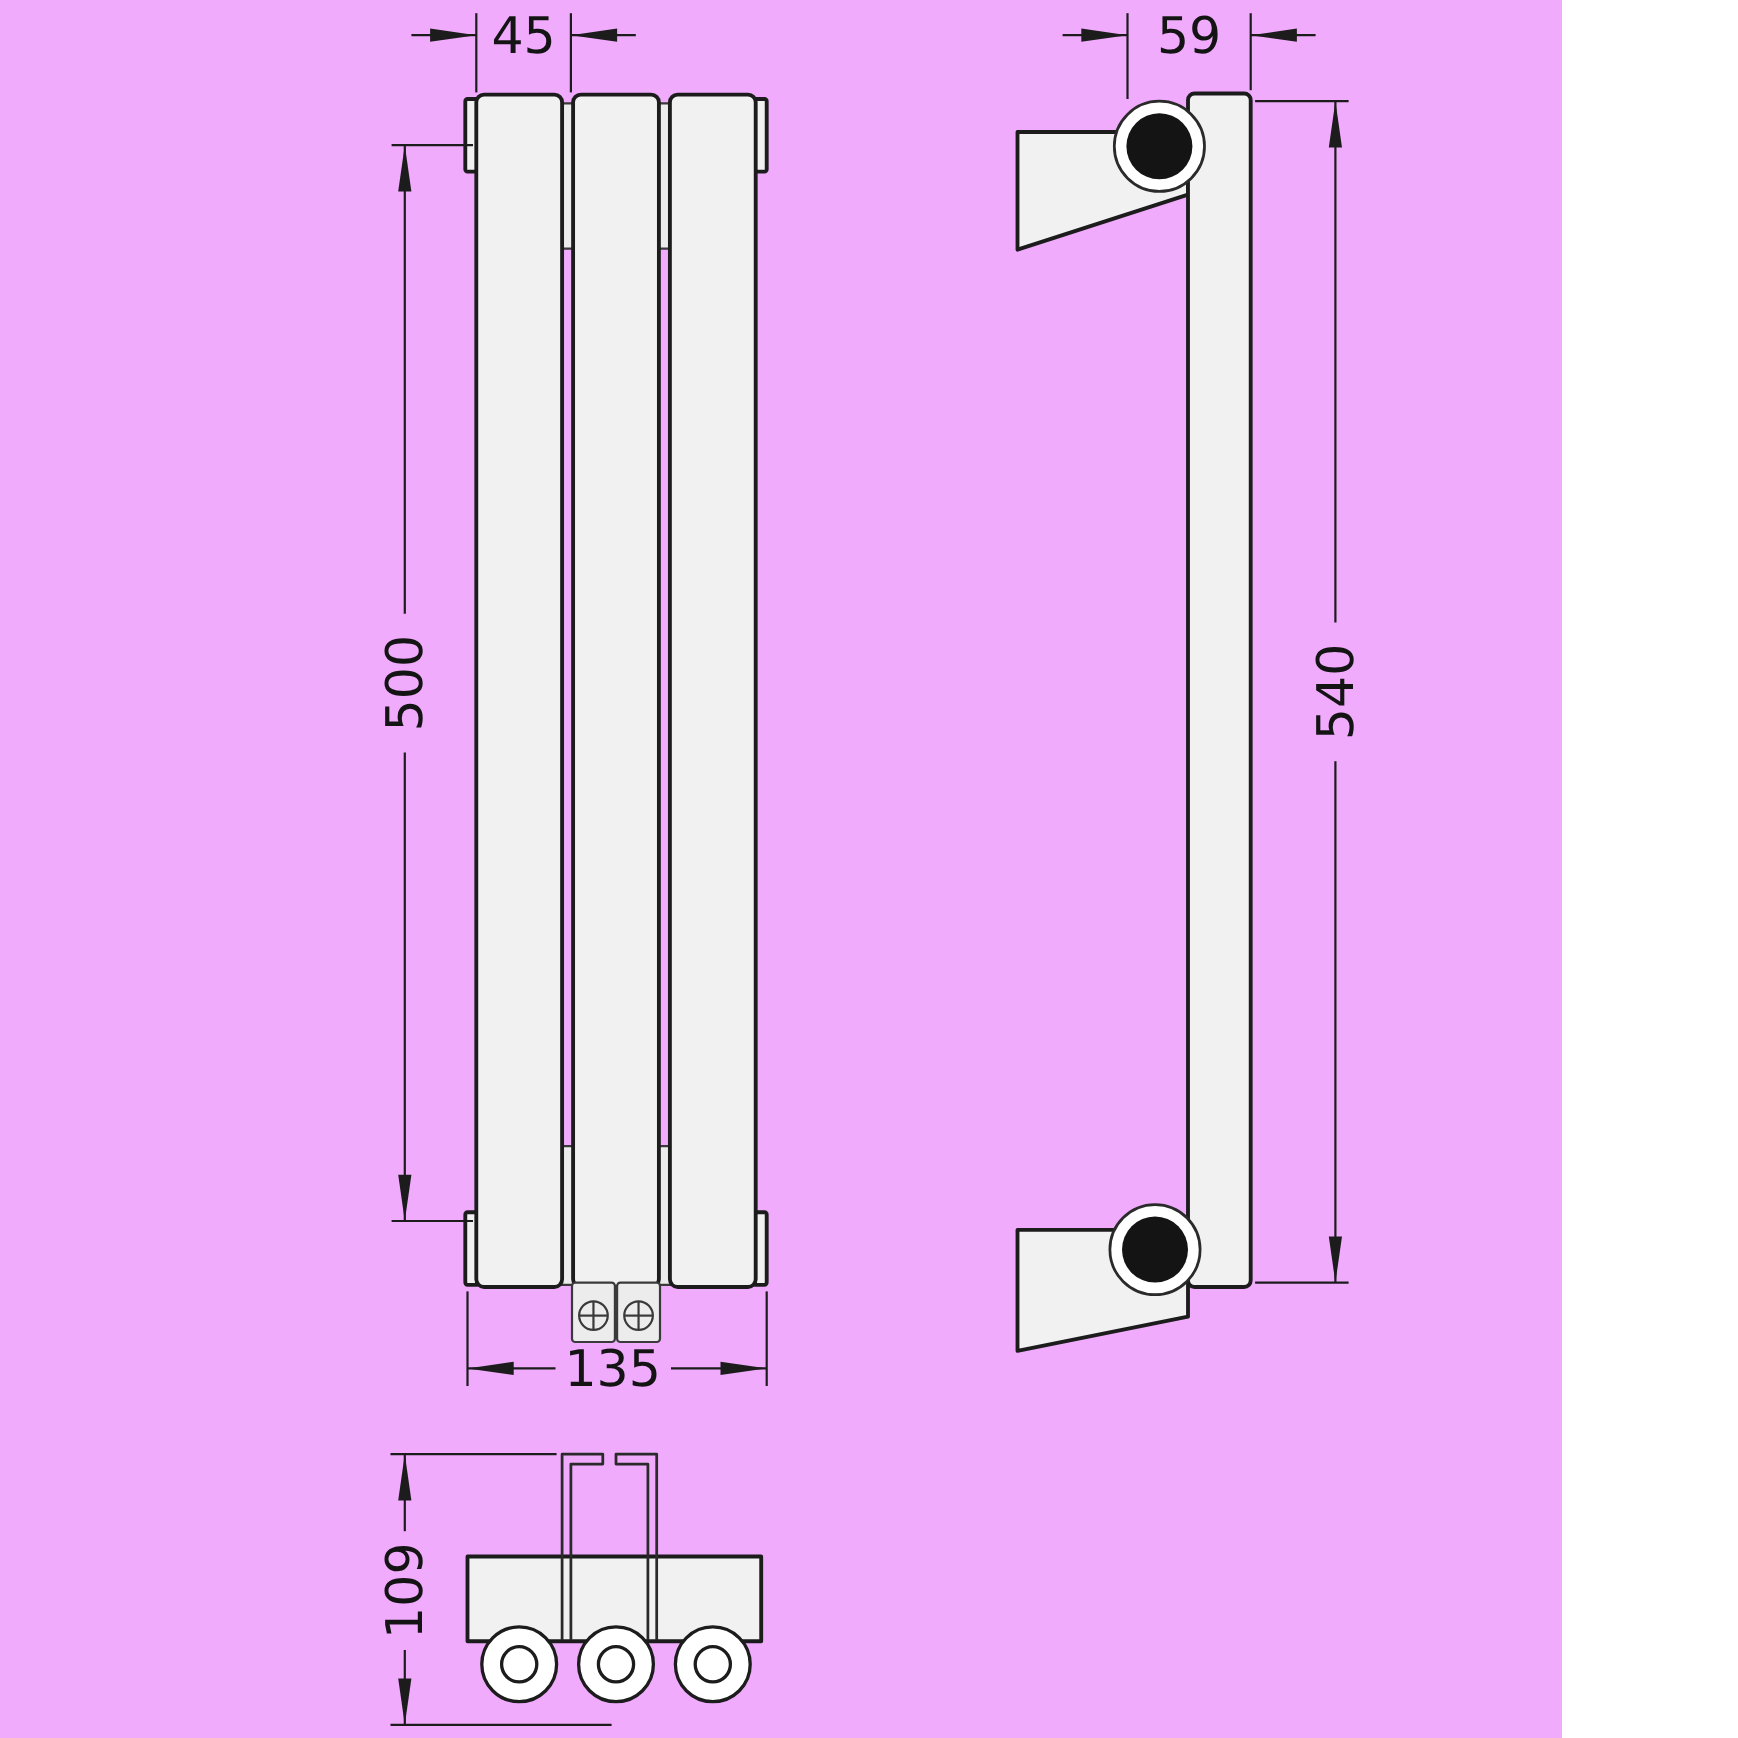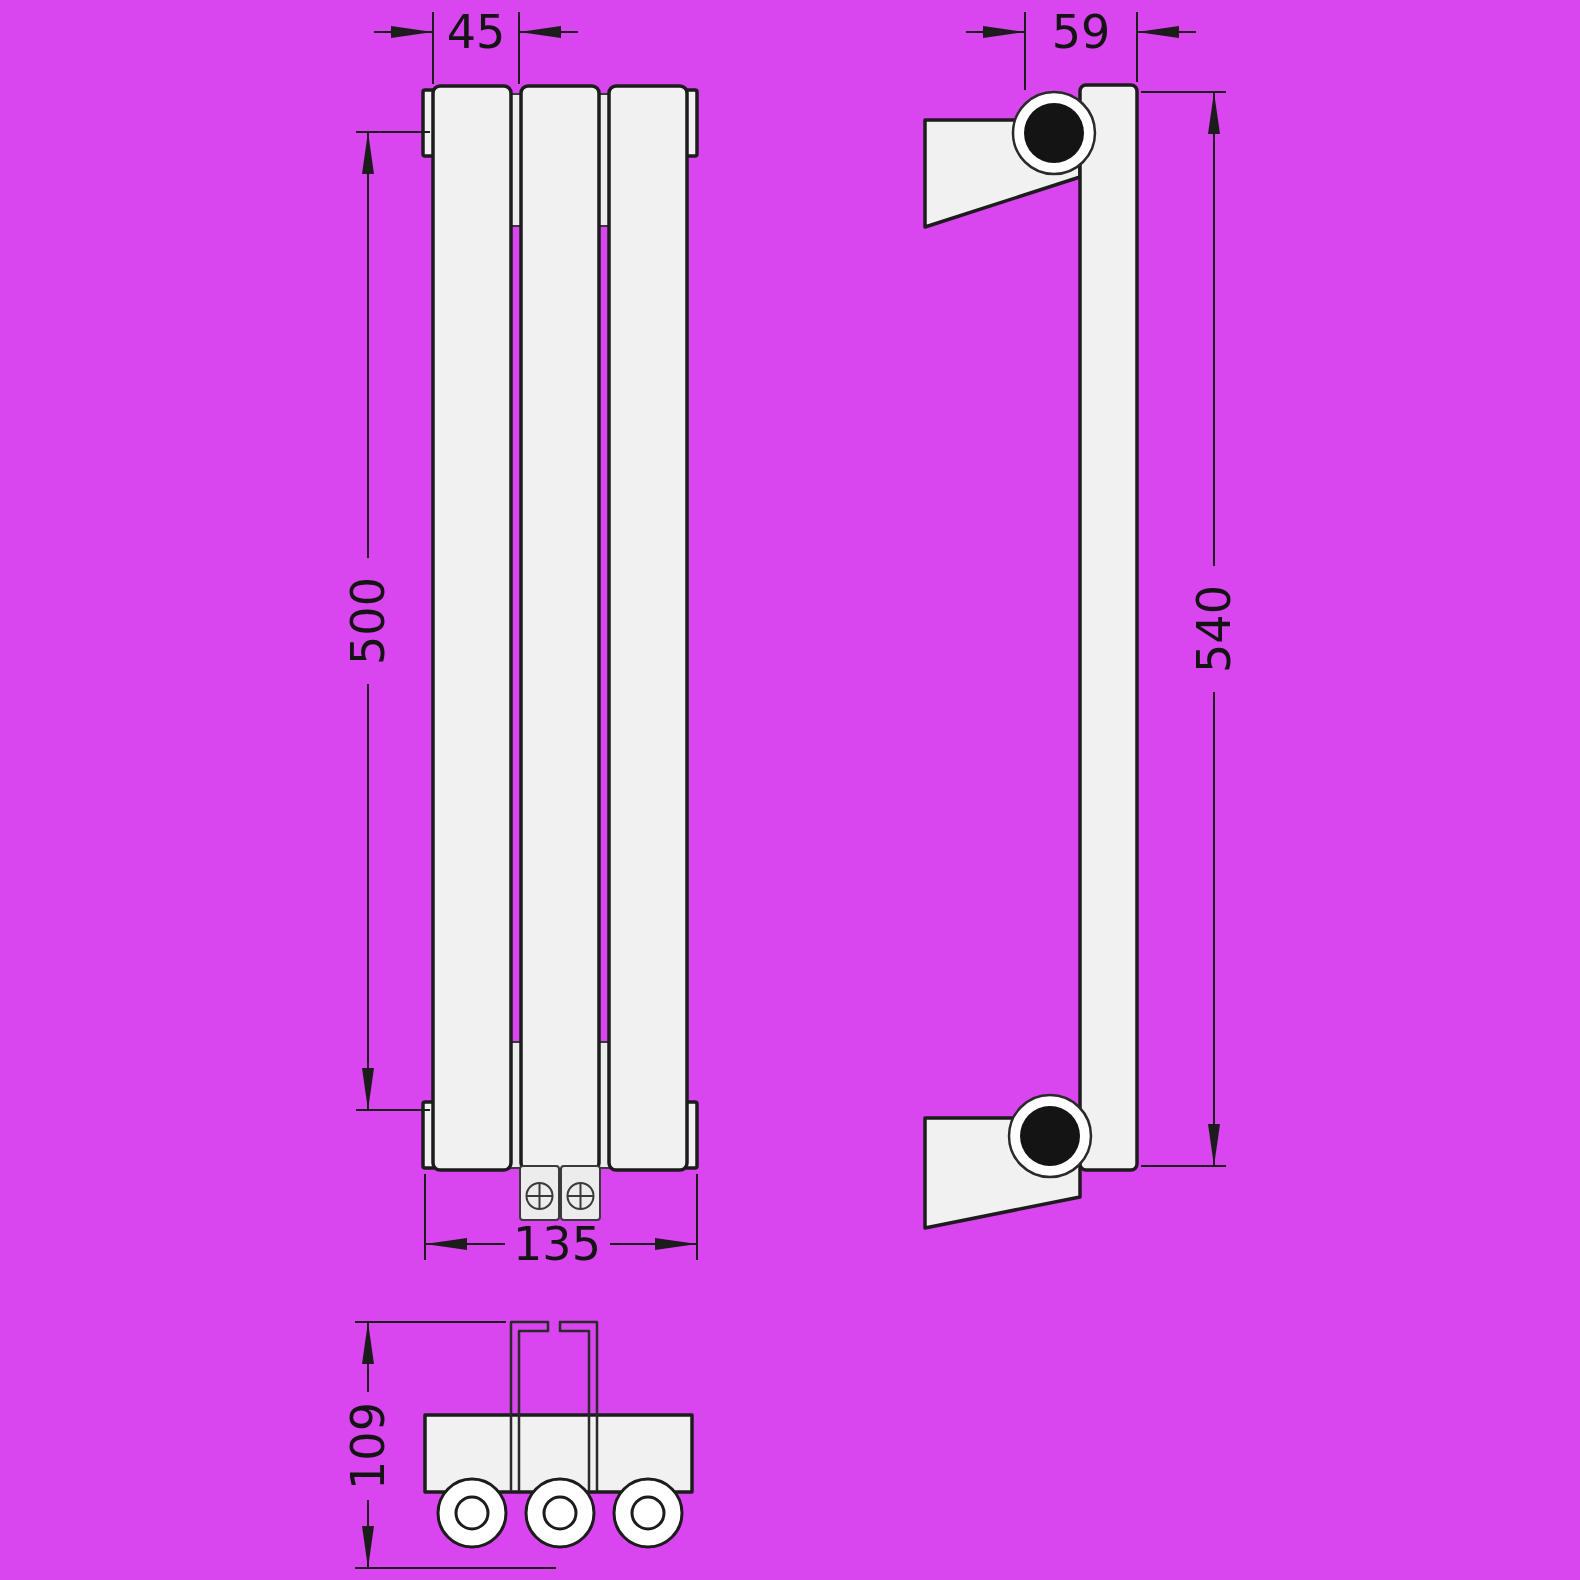--- a/index.html
+++ b/index.html
@@ -1,23 +1,23 @@
 <!DOCTYPE html>
 <html><head>
 <meta charset="utf-8">
 <style>
   html, body {
     margin: 0;
     padding: 0;
     background: #ffffff;
   }
   .canvas {
-    width: 1580px;
+    width: 1420px;
     height: 1580px;
-    background: #d946ef;
+    background: #f0abfc;
     position: relative;
     font-family: "DejaVu Sans", sans-serif;
     text-decoration: underline;
   }
   svg { display: block; }
 
   .outline {
     fill: #f1f1f1;
     stroke: #1c1c1c;
     stroke-width: 3.5;

